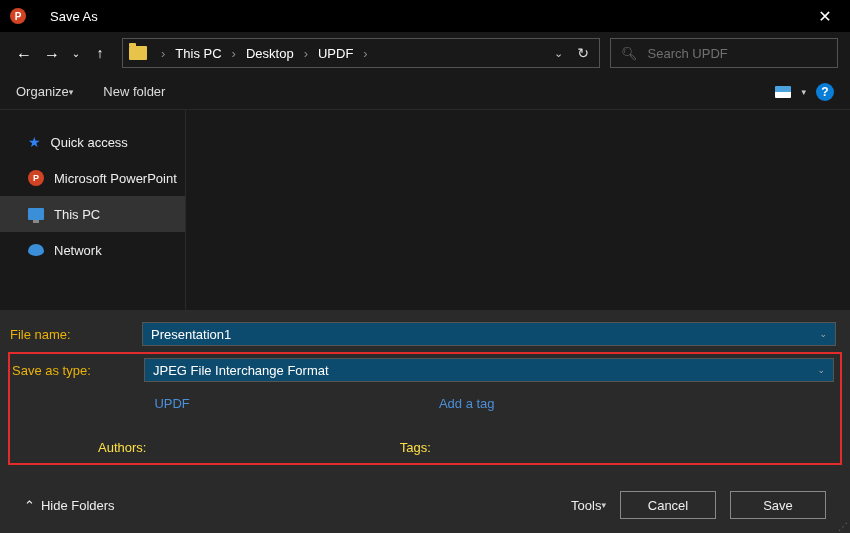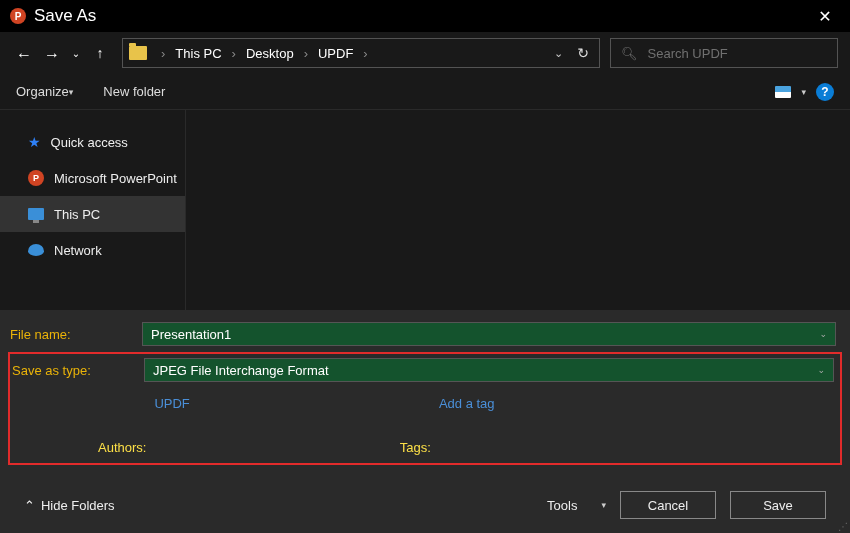--- a/index.html
+++ b/index.html
@@ -2,21 +2,21 @@
 <html><head>
 <meta charset="utf-8">
 <style>
   * { margin: 0; padding: 0; box-sizing: border-box; font-family: "Segoe UI", Arial, sans-serif; }
   body { background: #000; width: 850px; height: 533px; overflow: hidden; color: #ccc; font-size: 13px; }
   .window { width: 850px; height: 533px; background: #1e1e1e; display: flex; flex-direction: column; }
 
   
   .titlebar { height: 32px; background: #000; display: flex; align-items: center; padding: 0 10px; }
   .titlebar .app-icon { width: 16px; height: 16px; background: #D04423; border-radius: 50%; display: flex; align-items: center; justify-content: center; color: white; font-size: 10px; font-weight: bold; margin-right: 8px; }
-  .titlebar .title { color: #fff; font-size: 17px; flex: 1; }
+  .titlebar .title { color: #fff; font-size: 13px; flex: 1; margin-left: 16px; }
   .titlebar .close { width: 30px; text-align: center; color: #fff; font-size: 16px; cursor: pointer; }
 
   
   .navbar { height: 42px; background: #191919; display: flex; align-items: center; padding: 0 12px; gap: 4px; }
   .nav-arrow { width: 24px; text-align: center; color: #fff; font-size: 16px; cursor: pointer; }
   .nav-dropdown { width: 16px; text-align: center; color: #fff; font-size: 10px; cursor: pointer; }
   .nav-up { width: 24px; text-align: center; color: #fff; font-size: 14px; cursor: pointer; }
   .addressbar { flex: 1; height: 30px; border: 1px solid #535353; display: flex; align-items: center; padding: 0 6px; margin: 0 6px; }
   .folder-icon { width: 18px; height: 14px; background: #E8C34A; margin-right: 8px; border-radius: 1px; position: relative; }
   .folder-icon::before { content: ""; position: absolute; top: -3px; left: 0; width: 7px; height: 3px; background: #E8C34A; border-radius: 1px 1px 0 0; }
@@ -44,34 +44,34 @@
   .icon-pp { width: 16px; height: 16px; background: #D04423; border-radius: 50%; display: flex; align-items: center; justify-content: center; color: white; font-size: 9px; font-weight: bold;}
   .icon-pc { width: 16px; height: 12px; background: #3a8fd8; border-radius: 1px; position: relative; }
   .icon-pc::after { content:""; position:absolute; bottom:-3px; left:5px; width:6px; height:3px; background:#888; }
   .icon-net { width: 16px; height: 12px; background: #3a8fd8; border-radius: 50% 50% 50% 50% / 60% 60% 40% 40%; }
   .content { flex: 1; background: #202020; display: flex; justify-content: center; padding-top: 24px; color: #ddd; }
 
   
   .bottom { background: #2a2a2a; padding: 12px 10px 8px 10px; }
   .field-row { display: flex; align-items: center; margin-bottom: 6px; }
   .field-label { width: 132px; text-align: left; padding-right: 8px; color: #eab308; }
-  .field-input { flex: 1; height: 24px; background: #14532d; border: 1px solid #555; color: #fff; padding: 0 8px; display: flex; align-items: center; justify-content: space-between; margin-right: 4px;}
+  .field-input { flex: 1; height: 24px; background: #0c4a6e; border: 1px solid #555; color: #fff; padding: 0 8px; display: flex; align-items: center; justify-content: space-between; margin-right: 4px;}
   .field-input .dd { color: #aaa; font-size: 9px; }
   .highlight-box { border: 2px solid #E22B2B; padding: 4px 2px 6px 2px; margin: 0 -2px;}
   .meta-row { display: flex; padding: 8px 0 2px 0; }
   .meta-label { color: #fde047; margin-right: 8px; margin-top: 44px; }
   .meta-val { color: #4a8fd8; cursor: pointer; }
   .meta-group1 { margin-left: 86px; display:flex; }
   .meta-group2 { margin-left: 210px; display:flex; }
 
   
   .btn-row { height: 40px; display: flex; align-items: center; padding: 0 14px; margin-top: 20px;}
   .hide-folders { color: #eee; cursor: pointer; display:flex; align-items:center; gap:6px;}
   .btn-row-right { margin-left: auto; display: flex; align-items: center; gap: 14px; }
-  .tools-dd { color: #eee; cursor: pointer; display:flex; align-items:center; gap:24px;}
+  .tools-dd { color: #eee; cursor: pointer; display:flex; align-items:center; gap:0;}
   .btn { width: 96px; height: 28px; border: 1px solid #888; background: transparent; color: #eee; display: flex; align-items: center; justify-content: center; cursor: pointer; }
   .resize-grip { position: absolute; right: 4px; bottom: 4px; color: #666; font-size: 10px; letter-spacing: -2px; line-height: 4px;}
 </style>
 </head>
 <body>
 
 <div class="window">
 
   <div class="titlebar">
     <div class="app-icon">P</div>

